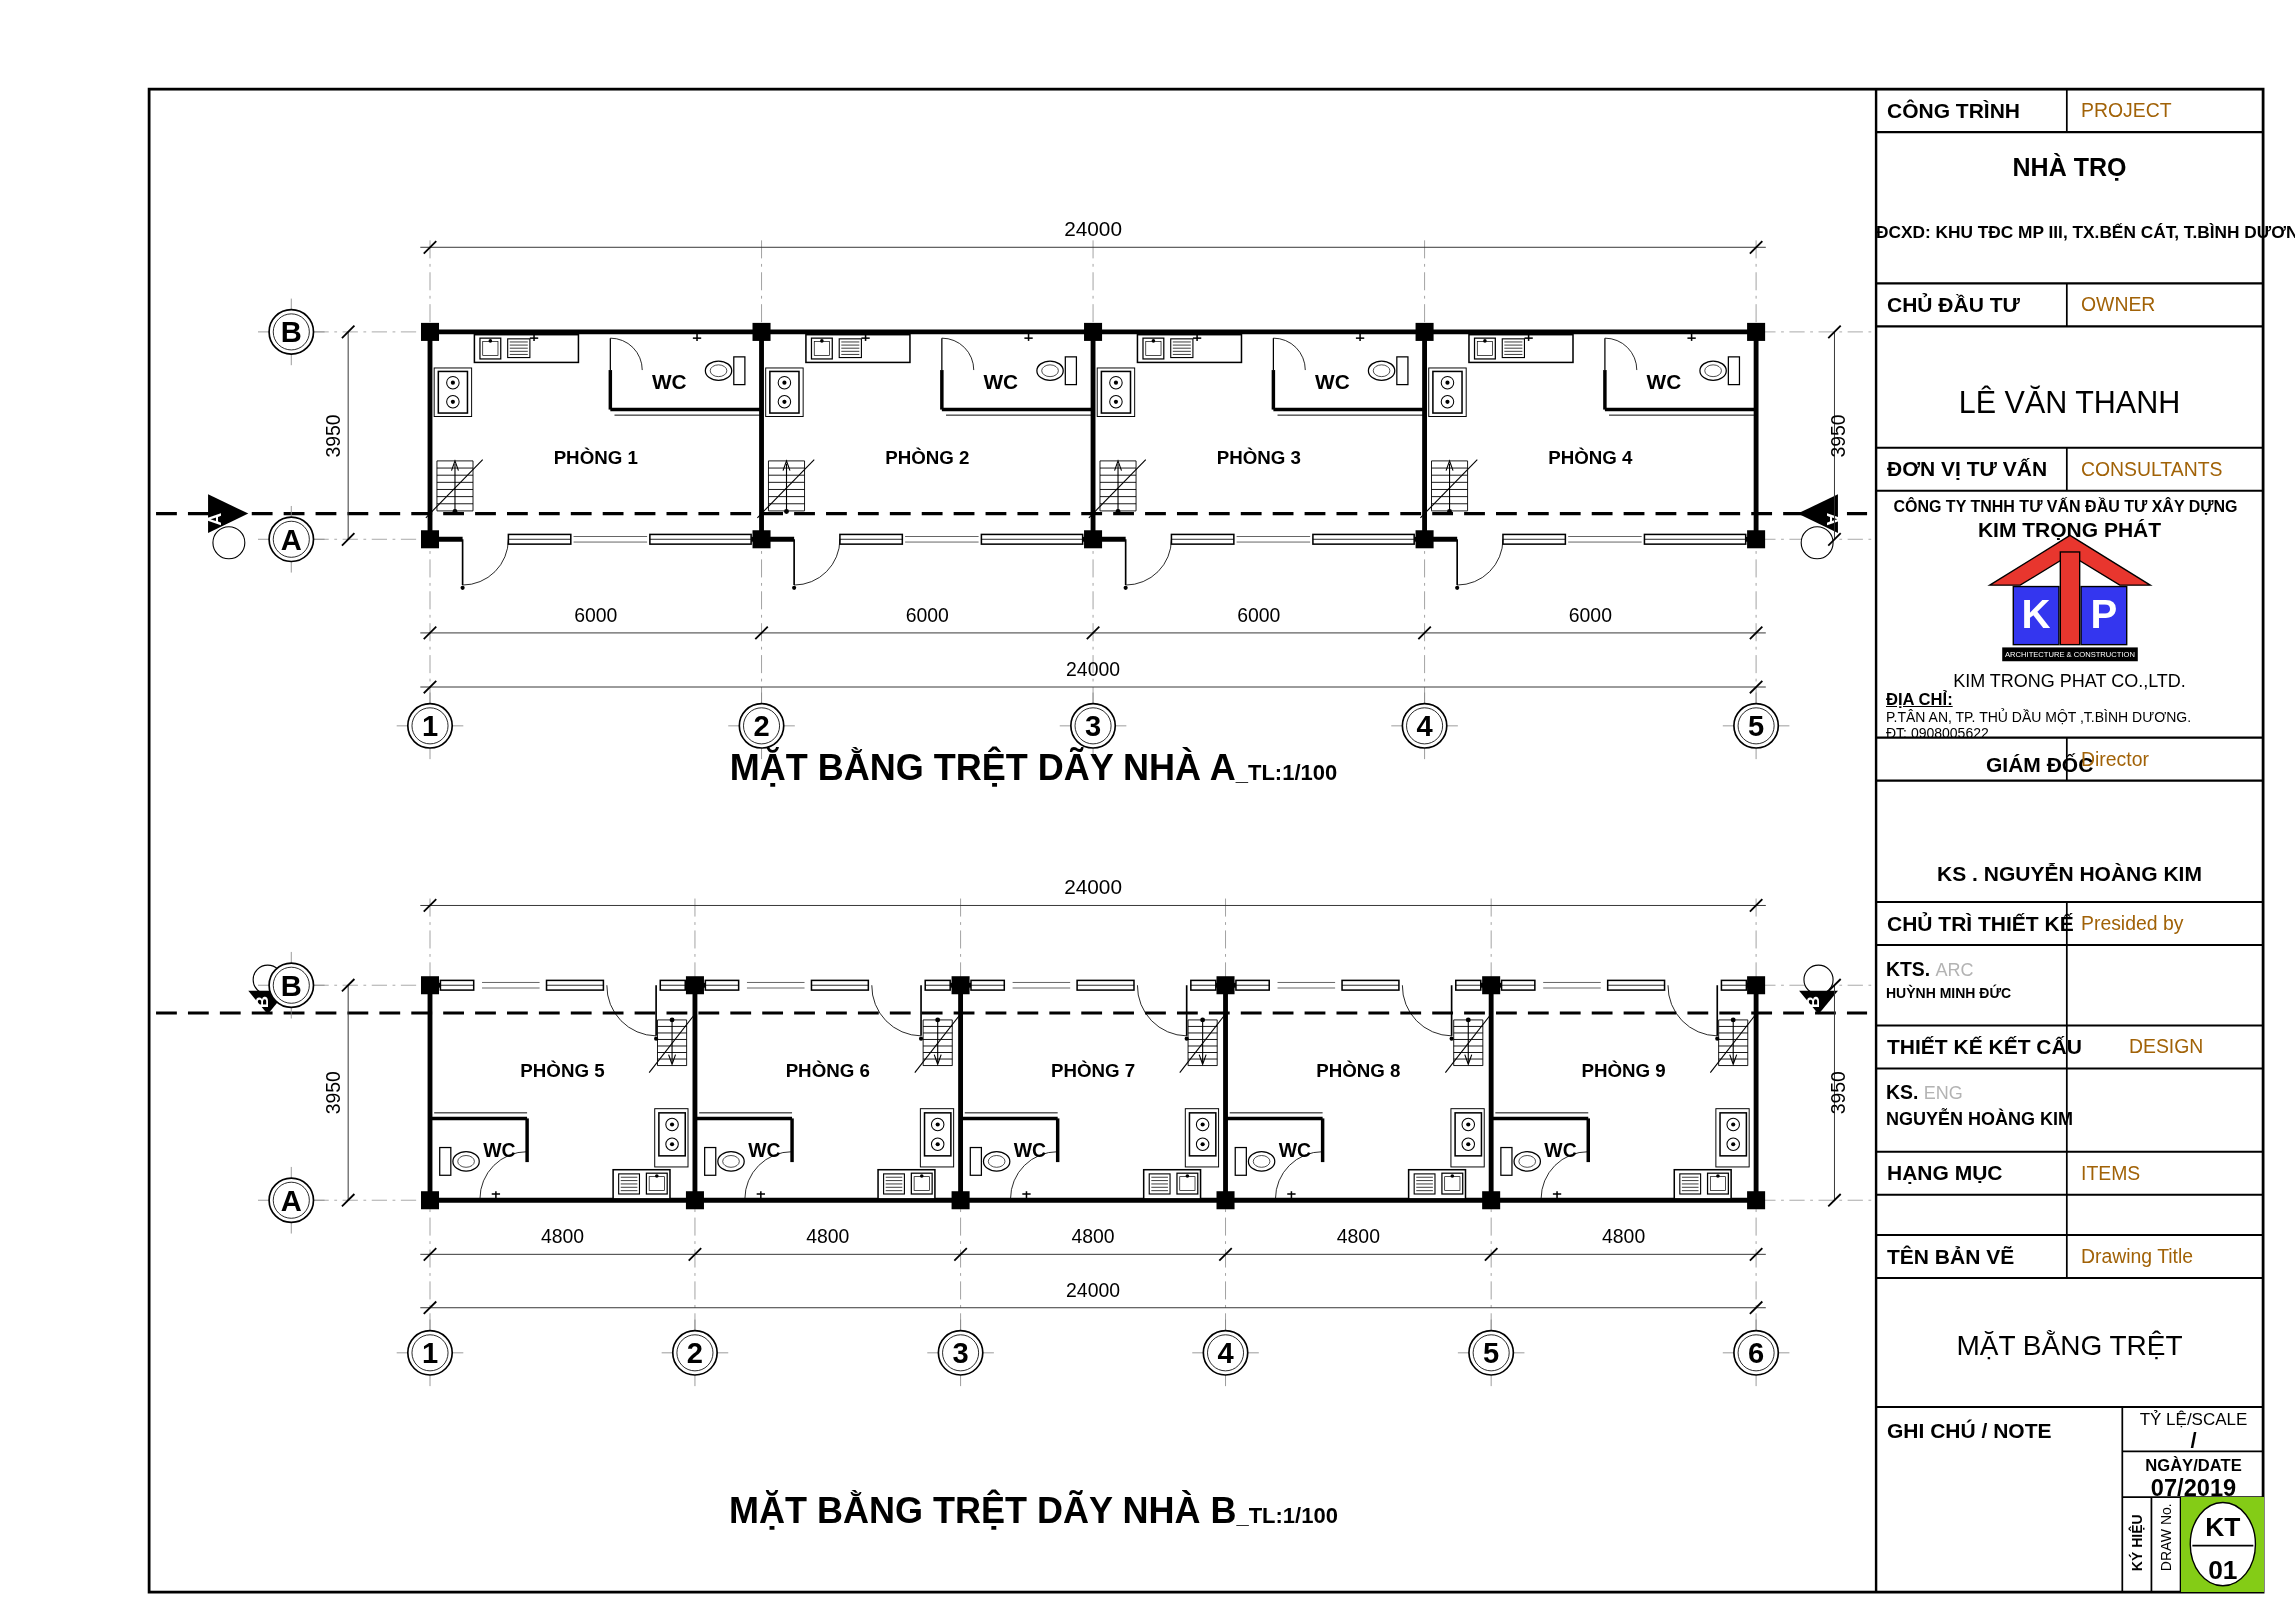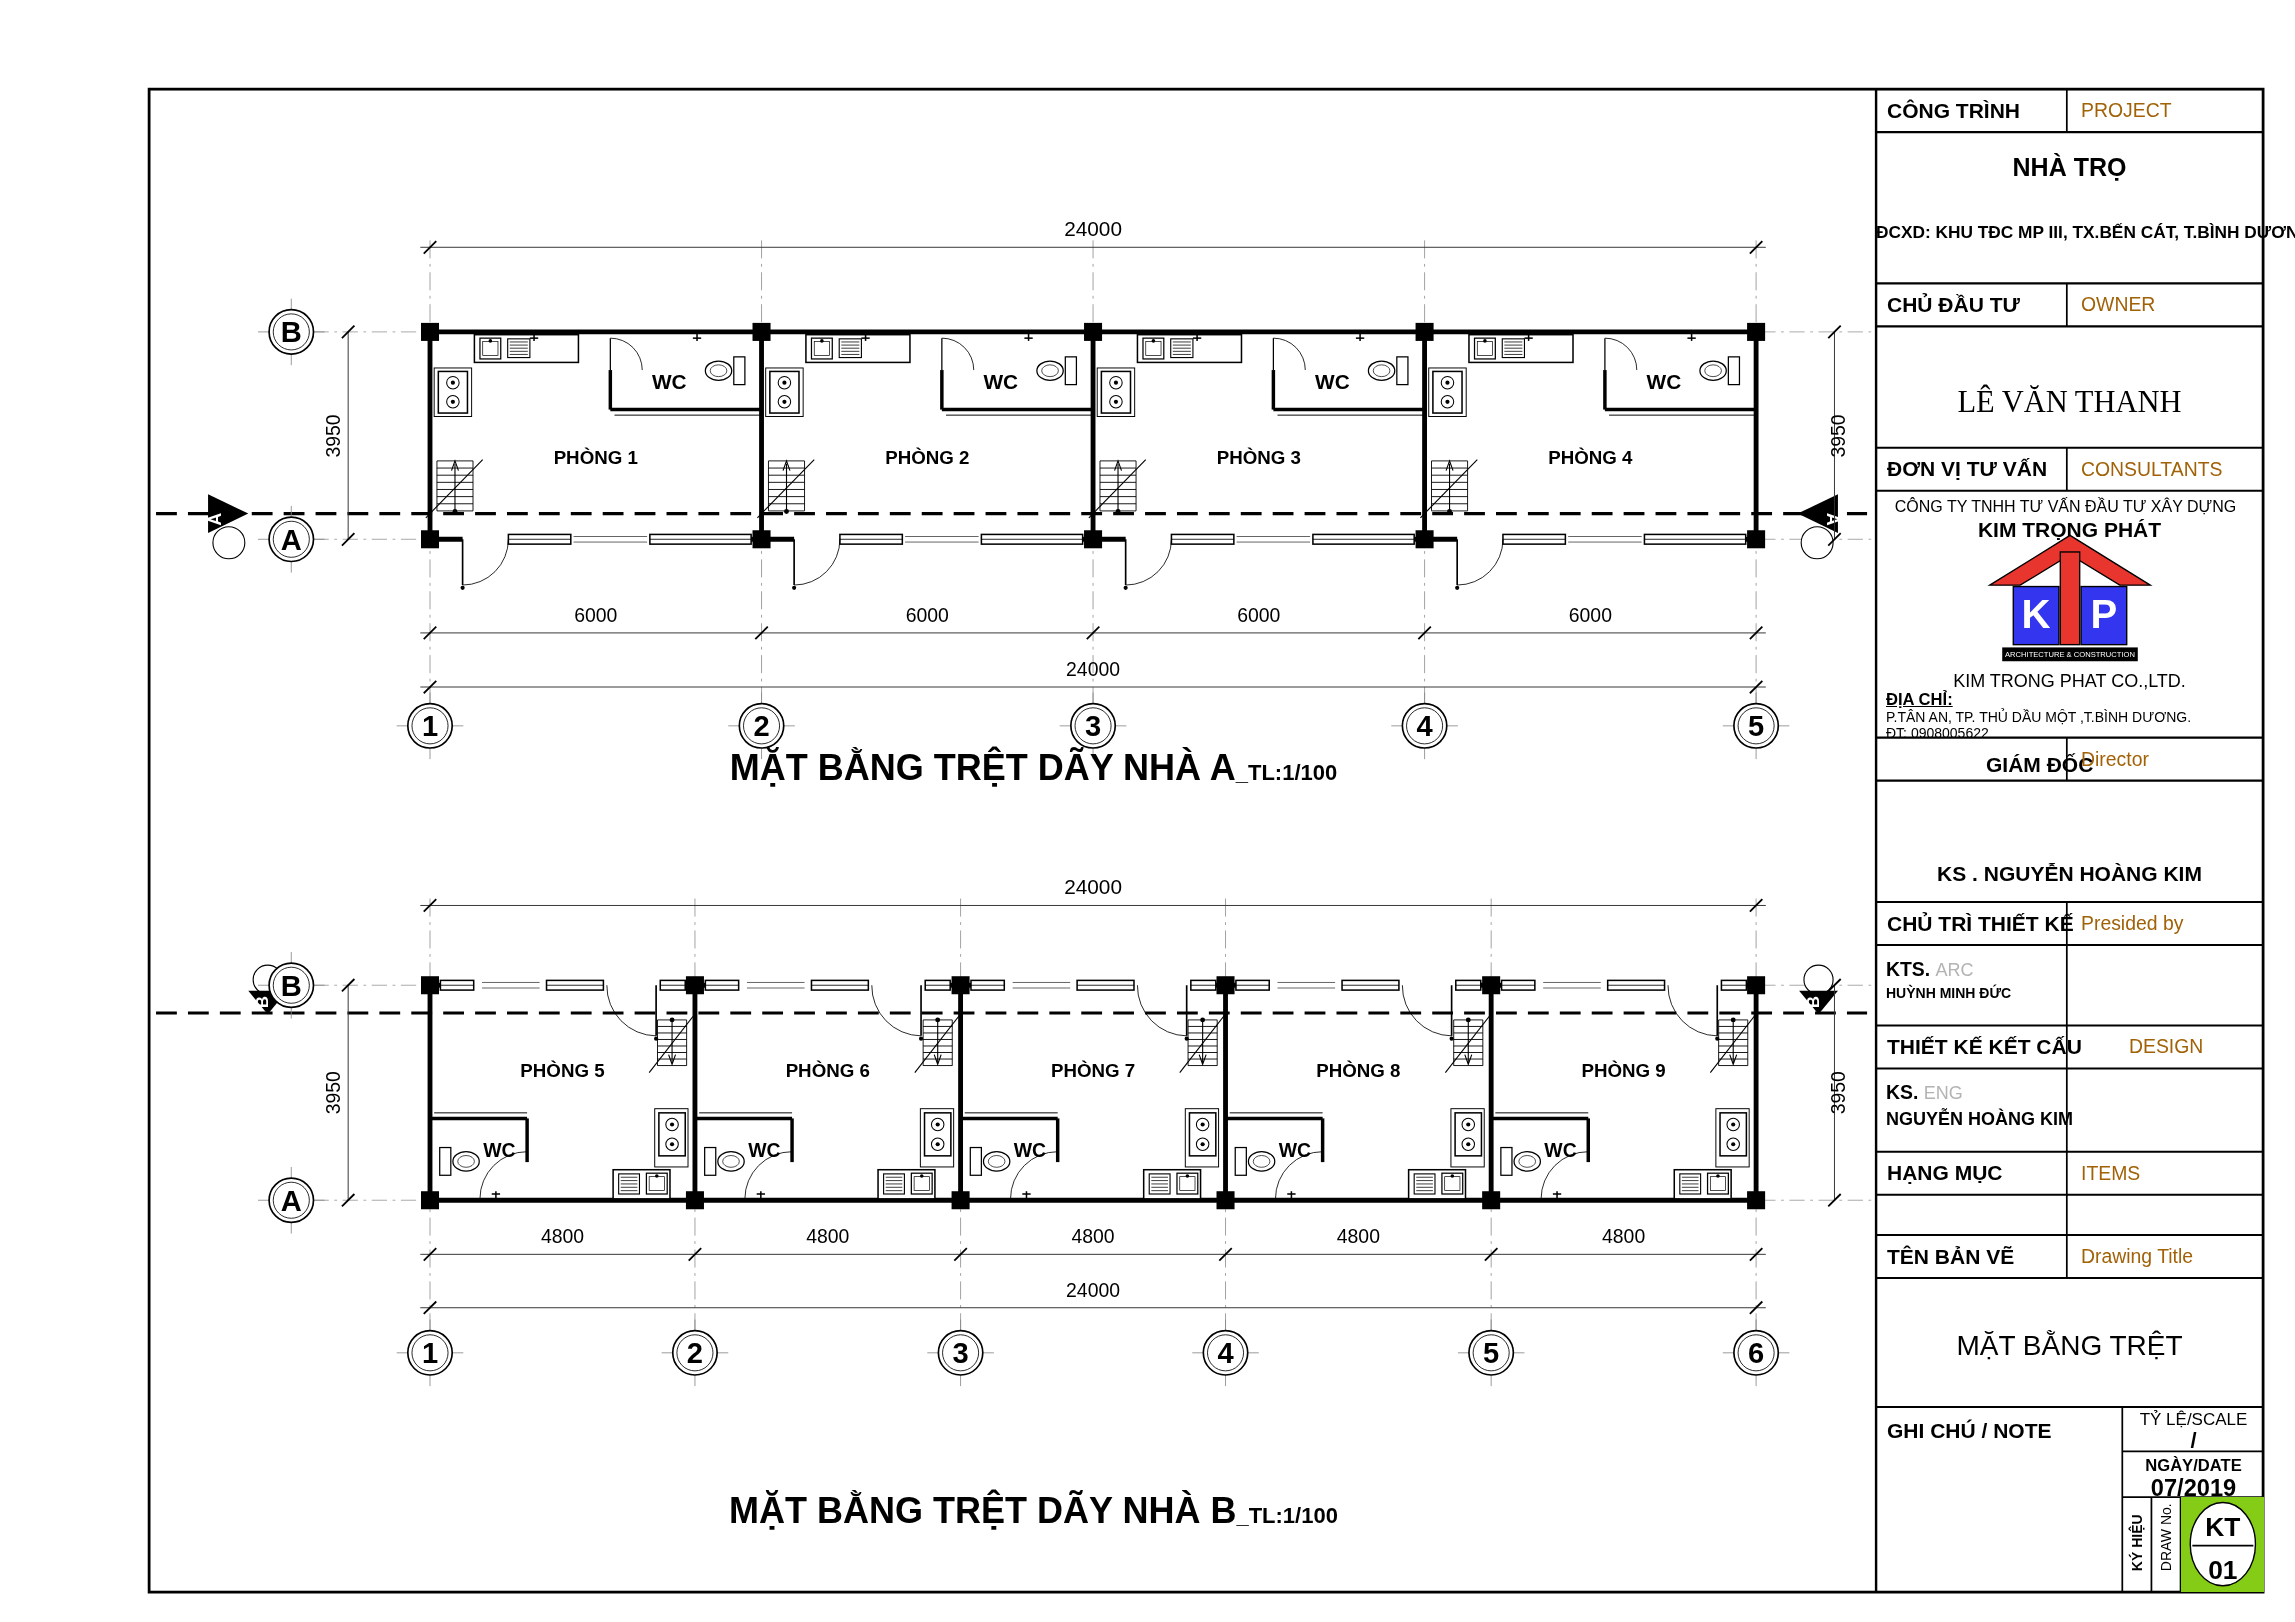--- a/index.html
+++ b/index.html
@@ -818,26 +818,26 @@
 
     <div class="tbtxt vnl" style="left:1887px;top:99px;">CÔNG TRÌNH</div>
     <div class="tbtxt enl" style="left:2081px;top:100px;">PROJECT</div>
 
     <div class="tbtxt ctr" style="left:1876px;width:387px;top:154px;font-size:25px;font-weight:bold;">NHÀ TRỌ</div>
     <div class="tbtxt ctr" style="left:1876px;width:387px;top:223px;font-size:17.3px;font-weight:bold;">ĐCXD: KHU TĐC MP III, TX.BẾN CÁT, T.BÌNH DƯƠNG.</div>
 
     <div class="tbtxt vnl" style="left:1887px;top:293px;">CHỦ ĐẦU TƯ</div>
     <div class="tbtxt enl" style="left:2081px;top:294px;">OWNER</div>
 
-    <div class="tbtxt ctr" style="left:1876px;width:387px;top:386px;font-size:30.5px;font-family:Liberation Serif, serif;">LÊ VĂN THANH</div>
+    <div class="tbtxt ctr" style="left:1876px;width:387px;top:386px;font-size:30.5px;">LÊ VĂN THANH</div>
 
     <div class="tbtxt vnl" style="left:1887px;top:457px;">ĐƠN VỊ TƯ VẤN</div>
     <div class="tbtxt enl" style="left:2081px;top:459px;">CONSULTANTS</div>
 
-    <div class="tbtxt ctr" style="left:1876px;width:379px;top:498px;font-size:16px;font-weight:normal;">CÔNG TY TNHH TƯ VẤN ĐẦU TƯ XÂY DỰNG</div>
+    <div class="tbtxt ctr" style="left:1876px;width:379px;top:498px;font-size:16px;font-weight:bold;">CÔNG TY TNHH TƯ VẤN ĐẦU TƯ XÂY DỰNG</div>
     <div class="tbtxt ctr" style="left:1876px;width:387px;top:518px;font-size:21px;font-weight:bold;">KIM TRỌNG PHÁT</div>
 
     <svg style="position:absolute;left:1987px;top:531px;" width="166" height="136" viewBox="0 0 240 196">
       <polygon id="logo-roof" points="4,78 120,6 236,78 192,78 120,34 48,78" stroke="#000" stroke-width="2" fill="#e8362e"></polygon>
       <rect id="logo-kblock" x="38" y="80" width="66" height="84" stroke="#000" stroke-width="2" fill="#3436ef"></rect>
       <rect id="logo-pblock" x="136" y="80" width="66" height="84" stroke="#000" stroke-width="2" fill="#3436ef"></rect>
       <rect id="logo-tbar" x="106" y="30" width="28" height="134" stroke="#000" stroke-width="2" fill="#e8362e"></rect>
       <text id="logo-k" x="71" y="140" font-size="58" font-weight="bold" fill="#fff" text-anchor="middle" font-family="Liberation Sans, sans-serif">K</text>
       <text id="logo-p" x="169" y="140" font-size="58" font-weight="bold" fill="#fff" text-anchor="middle" font-family="Liberation Sans, sans-serif">P</text>
       <rect x="22" y="168" width="196" height="20" fill="#000"></rect>

